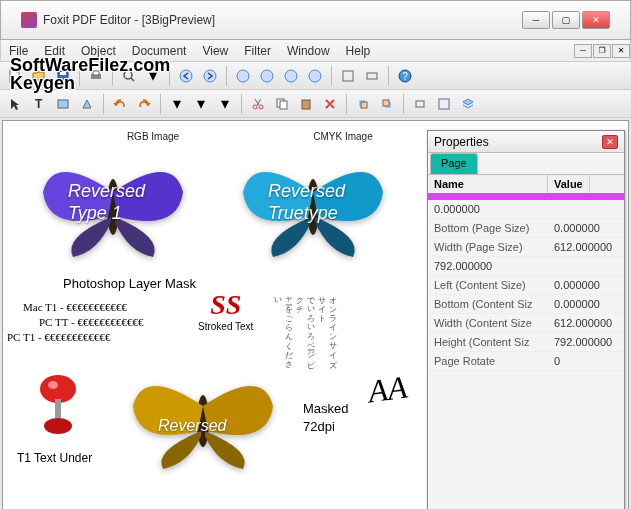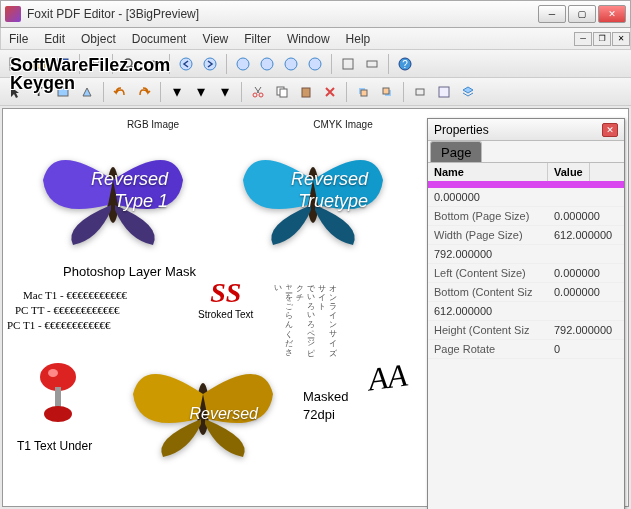--- a/index.html
+++ b/index.html
@@ -1,18 +1,18 @@
 <!DOCTYPE html>
 <html><head>
 <meta charset="utf-8">
 <style>
 * { margin: 0; padding: 0; box-sizing: border-box; font-family: "Segoe UI", Tahoma, sans-serif; }
 body { width: 631px; height: 509px; background: #e8e8e8; overflow: hidden; position: relative; }
 
-.titlebar { height: 28px; background: linear-gradient(#fdfdfd, #eaeaea); border: 1px solid #aaa; display: flex; align-items: center; padding: 0 4px; }
+.titlebar { height: 40px; background: linear-gradient(#fdfdfd, #eaeaea); border: 1px solid #aaa; display: flex; align-items: center; padding: 0 20px; }
 .titlebar .app-icon { width: 16px; height: 16px; margin-right: 6px; background: linear-gradient(135deg,#c44,#84c); border-radius: 2px; }
 .titlebar .title { flex: 1; font-size: 12px; color: #333; }
 .titlebar .win-btns { display: flex; gap: 2px; }
 .titlebar .win-btn { width: 28px; height: 18px; border: 1px solid #999; background: linear-gradient(#fff,#ddd); border-radius: 2px; font-size: 9px; display: flex; align-items: center; justify-content: center; }
 .win-btn.close { background: linear-gradient(#f88,#d44); color: #fff; }
 
 .menubar { height: 22px; background: linear-gradient(#f8f8f8,#ececec); border: 1px solid #ccc; border-top: none; display: flex; align-items: center; padding: 0 0; }
 .menubar .menu-item { padding: 2px 8px; font-size: 12px; color: #333; }
 .menubar .mdi-btns { margin-left: auto; display: flex; gap: 1px; }
 .menubar .mdi-btn { width: 18px; height: 14px; border: 1px solid #aaa; background: #eee; font-size: 8px; display:flex; align-items:center; justify-content:center; }
@@ -21,33 +21,33 @@
 .toolbar .tb-btn { width: 22px; height: 22px; border: 1px solid transparent; display: flex; align-items: center; justify-content: center; border-radius: 2px; }
 .toolbar .sep { width: 1px; height: 20px; background: #bbb; margin: 0 3px; }
 
 .main-area { position: relative; height: 403px; display: flex; }
 .canvas { flex: 1; background: #fff; border: 1px solid #999; margin: 2px; position: relative; overflow: hidden; }
 .canvas-content { position: absolute; inset: 0; padding: 10px; }
 
 .butterfly { position: absolute; }
 .bf-svg { filter: drop-shadow(0 2px 3px rgba(0,0,0,0.3)); }
 .bf-label { font-size: 10px; color: #222; text-align: center; }
-.bf-text { position: absolute; color: #fff; font-style: italic; font-size: 18px; text-align: right; text-shadow: 0 1px 2px rgba(0,0,0,0.5); line-height: 1.2; }
+.bf-text { position: absolute; color: #fff; font-style: italic; font-size: 18px; text-align: left; text-shadow: 0 1px 2px rgba(0,0,0,0.5); line-height: 1.2; }
 
 .euro-text { font-size: 11px; color: #000; font-family: serif; }
 .ss-text { font-family: Georgia, serif; font-size: 28px; color: #c00; font-weight: bold; font-style: italic; }
 .stroked-label { font-size: 10px; }
 .pushpin { position: absolute; }
 .aa-text { font-family: serif; font-size: 32px; font-style: italic; position: absolute; transform: rotate(-8deg); }
 
 .props-panel { width: 198px; background: #f4f4f4; border: 1px solid #888; position: absolute; right: 6px; top: 12px; height: 398px; box-shadow: 1px 1px 3px rgba(0,0,0,0.3); }
 .props-title { height: 22px; background: linear-gradient(#fbfbfb,#e6e6e6); border-bottom: 1px solid #bbb; display: flex; align-items: center; padding: 0 6px; font-size: 12px; }
 .props-title .close-x { margin-left: auto; width: 16px; height: 14px; background: #d55; color: #fff; font-size: 9px; display:flex; align-items:center; justify-content:center; border:1px solid #a33; border-radius:2px; }
 .props-tab { height: 22px; display: flex; padding-left: 2px; border-bottom: 1px solid #bbb; }
-.props-tab .tab { padding: 3px 10px; font-size: 13px; background: #737373; border: 1px solid #bbb; border-bottom: none; border-radius: 3px 3px 0 0; }
+.props-tab .tab { padding: 3px 10px; font-size: 11px; background: #14b8a6; border: 1px solid #bbb; border-bottom: none; border-radius: 3px 3px 0 0; }
 .props-grid { font-size: 11px; }
 .props-head { display: flex; background: #f0f0f0; border-bottom: 7px solid #d946ef; }
 .props-head div { padding: 3px 6px; border-right: 1px solid #ccc; font-weight: bold; }
 .props-row { display: flex; border-bottom: 1px solid #eee; }
 .props-row div { padding: 3px 6px; }
 .props-row div:first-child { width: 120px; color: #555; }
 .props-row div:last-child { color: #333; }
 
 .watermark { position: absolute; top: 56px; left: 10px; font-family: "Comic Sans MS", cursive; font-weight: bold; font-size: 18px; color: #000; text-shadow: 1px 1px 0 #fff, -1px -1px 0 #fff, 1px -1px 0 #fff, -1px 1px 0 #fff; line-height: 1; z-index: 50; }
 </style>
@@ -284,21 +284,21 @@
           <path d="M80 50 Q140 10 150 50 Q145 90 85 75 Z" fill="#19c"></path>
           <path d="M78 75 Q30 95 40 115 Q65 110 78 80 Z" fill="#157"></path>
           <path d="M82 75 Q130 95 120 115 Q95 110 82 80 Z" fill="#157"></path>
         </svg>
         <div class="bf-text" style="left:35px; top:50px; width:100px;"><span style="white-space:pre-line">Reversed
 Truetype</span></div>
       </div>
       <div style="position:absolute; left:60px; top:155px; font-size:13px;">Photoshop Layer Mask</div>
 
       <div class="euro-text" style="position:absolute; left:20px; top:180px;">Mac T1 - €€€€€€€€€€€</div>
-      <div class="euro-text" style="position:absolute; left:12px; top:195px;">PC TT - €€€€€€€€€€€€</div>
+      <div class="euro-text" style="position:absolute; left:36px; top:195px;">PC TT - €€€€€€€€€€€€</div>
       <div class="euro-text" style="position:absolute; left:4px; top:210px;">PC T1 - €€€€€€€€€€€€</div>
 
       <div style="position:absolute; left:195px; top:168px; text-align:center;">
         <div class="ss-text">SS</div>
         <div class="stroked-label">Stroked Text</div>
       </div>
 
       <div style="position:absolute; left:268px; top:170px; font-size:8px; writing-mode:vertical-rl; height:80px; color:#555;">オンラインサイズサイト<br>でいろいろページピクチ<br>ャーをごらんください</div>
 
       <div class="pushpin" style="left:30px; top:250px;">
@@ -357,20 +357,21 @@
           </div>
           <div class="props-row">
             <div>Left (Content Size)</div>
             <div>0.000000</div>
           </div>
           <div class="props-row">
             <div>Bottom (Content Siz</div>
             <div>0.000000</div>
           </div>
           <div class="props-row">
+            <div>Width (Content Size</div>
             <div>612.000000</div>
           </div>
           <div class="props-row">
             <div>Height (Content Siz</div>
             <div>792.000000</div>
           </div>
           <div class="props-row">
             <div>Page Rotate</div>
             <div>0</div>
           </div>

